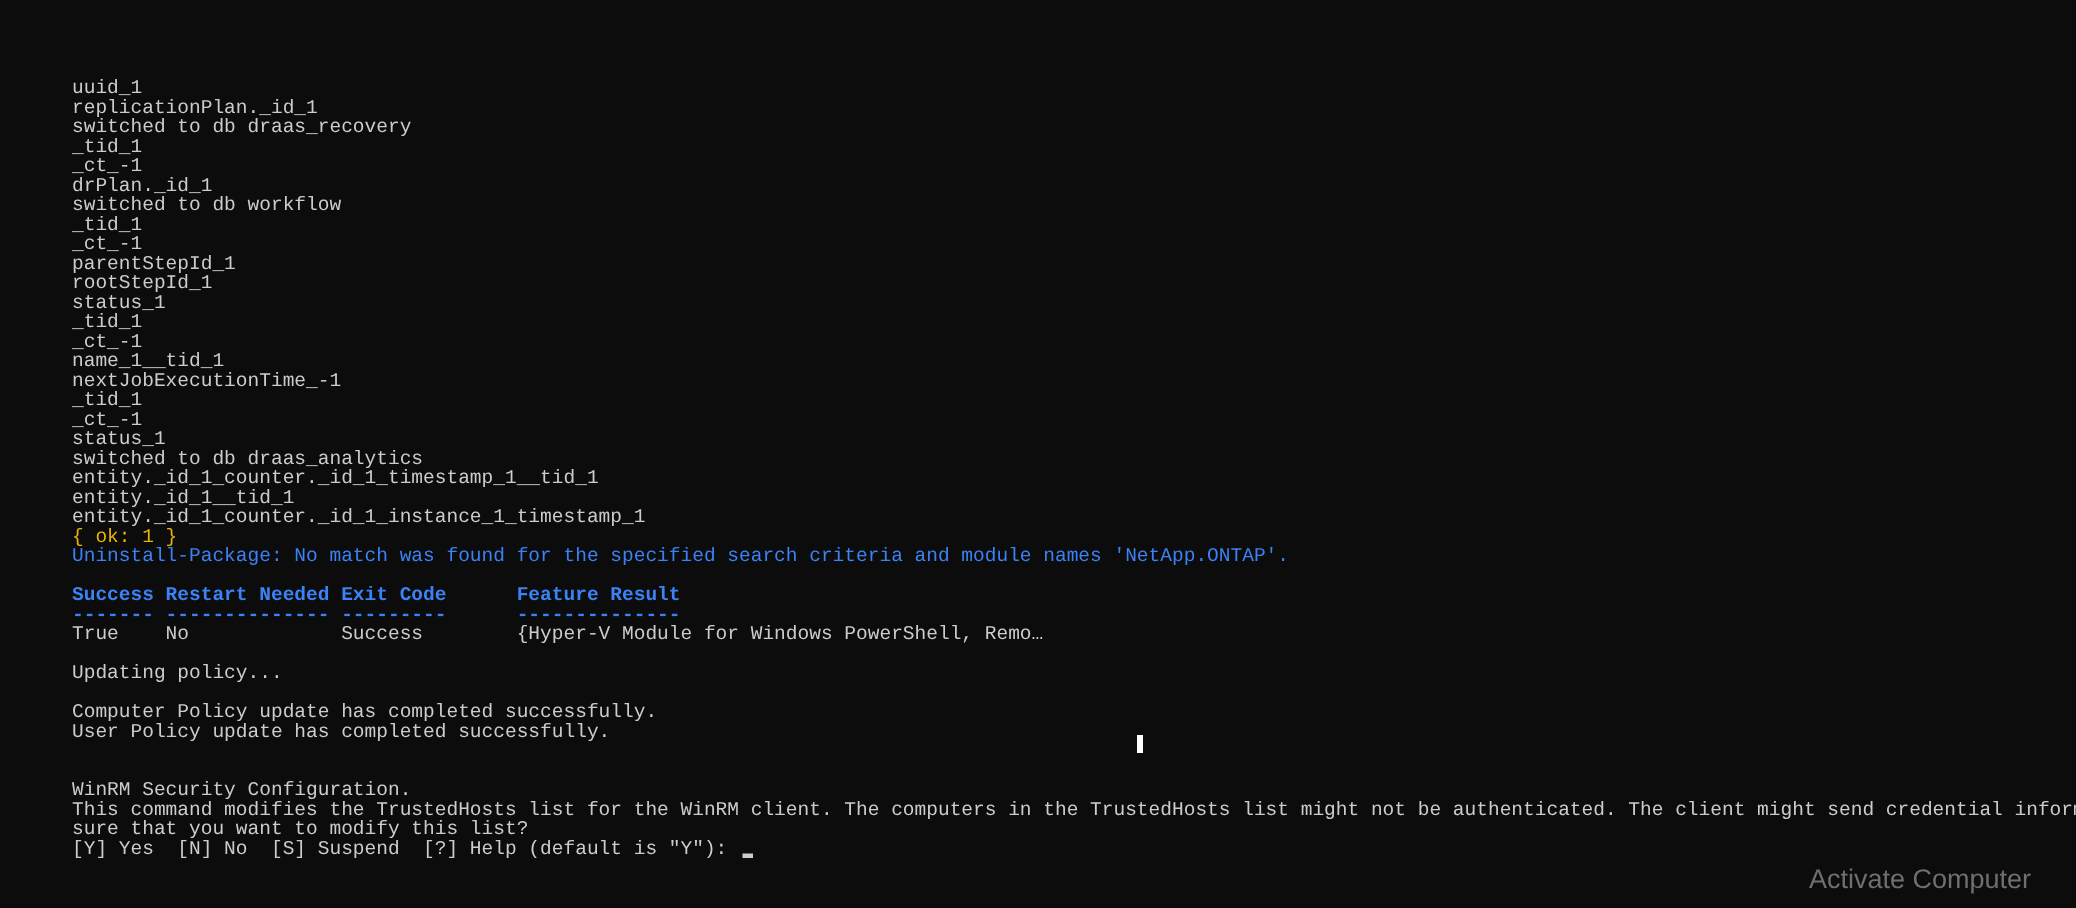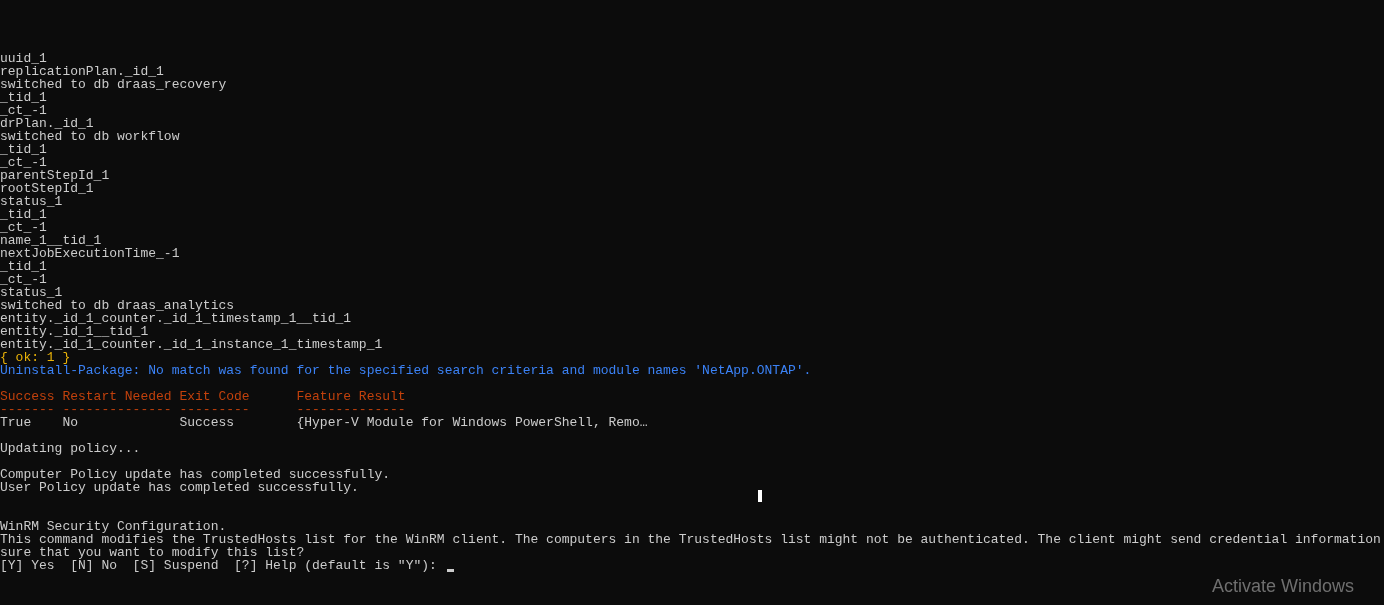--- a/index.html
+++ b/index.html
@@ -18,32 +18,34 @@
       overflow: hidden;
       position: relative;
       white-space: pre;
     }
     .terminal {
       padding: 0;
     }
     .line {
       display: block;
       min-height: 13px;
+      margin-left: 48px;
     }
     .white {
       color: #cccccc;
     }
     .yellow {
       color: #eab308;
     }
     .red {
       color: #3b82f6;
     }
     .green {
-      color: #c2410c;
+      color: #3b82f6;
+      font-weight: bold;
     }
     .watermark {
       position: absolute;
       bottom: 10px;
       right: 30px;
       font-family: 'Segoe UI', Tahoma, sans-serif;
       font-size: 18px;
       color: #6f6f6f;
       white-space: normal;
     }
@@ -68,17 +70,17 @@
 </head>
 <body>
 
 
 
 <div class="terminal" id="terminal-lines"><span class="line white">uuid_1</span><span class="line white">replicationPlan._id_1</span><span class="line white">switched to db draas_recovery</span><span class="line white">_tid_1</span><span class="line white">_ct_-1</span><span class="line white">drPlan._id_1</span><span class="line white">switched to db workflow</span><span class="line white">_tid_1</span><span class="line white">_ct_-1</span><span class="line white">parentStepId_1</span><span class="line white">rootStepId_1</span><span class="line white">status_1</span><span class="line white">_tid_1</span><span class="line white">_ct_-1</span><span class="line white">name_1__tid_1</span><span class="line white">nextJobExecutionTime_-1</span><span class="line white">_tid_1</span><span class="line white">_ct_-1</span><span class="line white">status_1</span><span class="line white">switched to db draas_analytics</span><span class="line white">entity._id_1_counter._id_1_timestamp_1__tid_1</span><span class="line white">entity._id_1__tid_1</span><span class="line white">entity._id_1_counter._id_1_instance_1_timestamp_1</span><span class="line yellow">{ ok: 1 }</span><span class="line red">Uninstall-Package: No match was found for the specified search criteria and module names 'NetApp.ONTAP'.</span><span class="line white"></span><span class="line green">Success Restart Needed Exit Code      Feature Result</span><span class="line green">------- -------------- ---------      --------------</span><span class="line white">True    No             Success        {Hyper-V Module for Windows PowerShell, Remo…</span><span class="line white"></span><span class="line white">Updating policy...</span><span class="line white"></span><span class="line white">Computer Policy update has completed successfully.</span><span class="line white">User Policy update has completed successfully.</span><span class="line white"></span><span class="line white"></span><span class="line white">WinRM Security Configuration.</span><span class="line white">This command modifies the TrustedHosts list for the WinRM client. The computers in the TrustedHosts list might not be authenticated. The client might send credential information to these computers. Are you</span><span class="line white">sure that you want to modify this list?</span><span class="line white">[Y] Yes  [N] No  [S] Suspend  [?] Help (default is "Y"): <span class="cursor"></span></span></div>
 
 <div class="cursor-block"></div>
 
 <div class="watermark">
-  <div>Activate Windows</div>
+  <div>Activate Computer</div>
 </div>
 
 
 
 
 </body></html>

